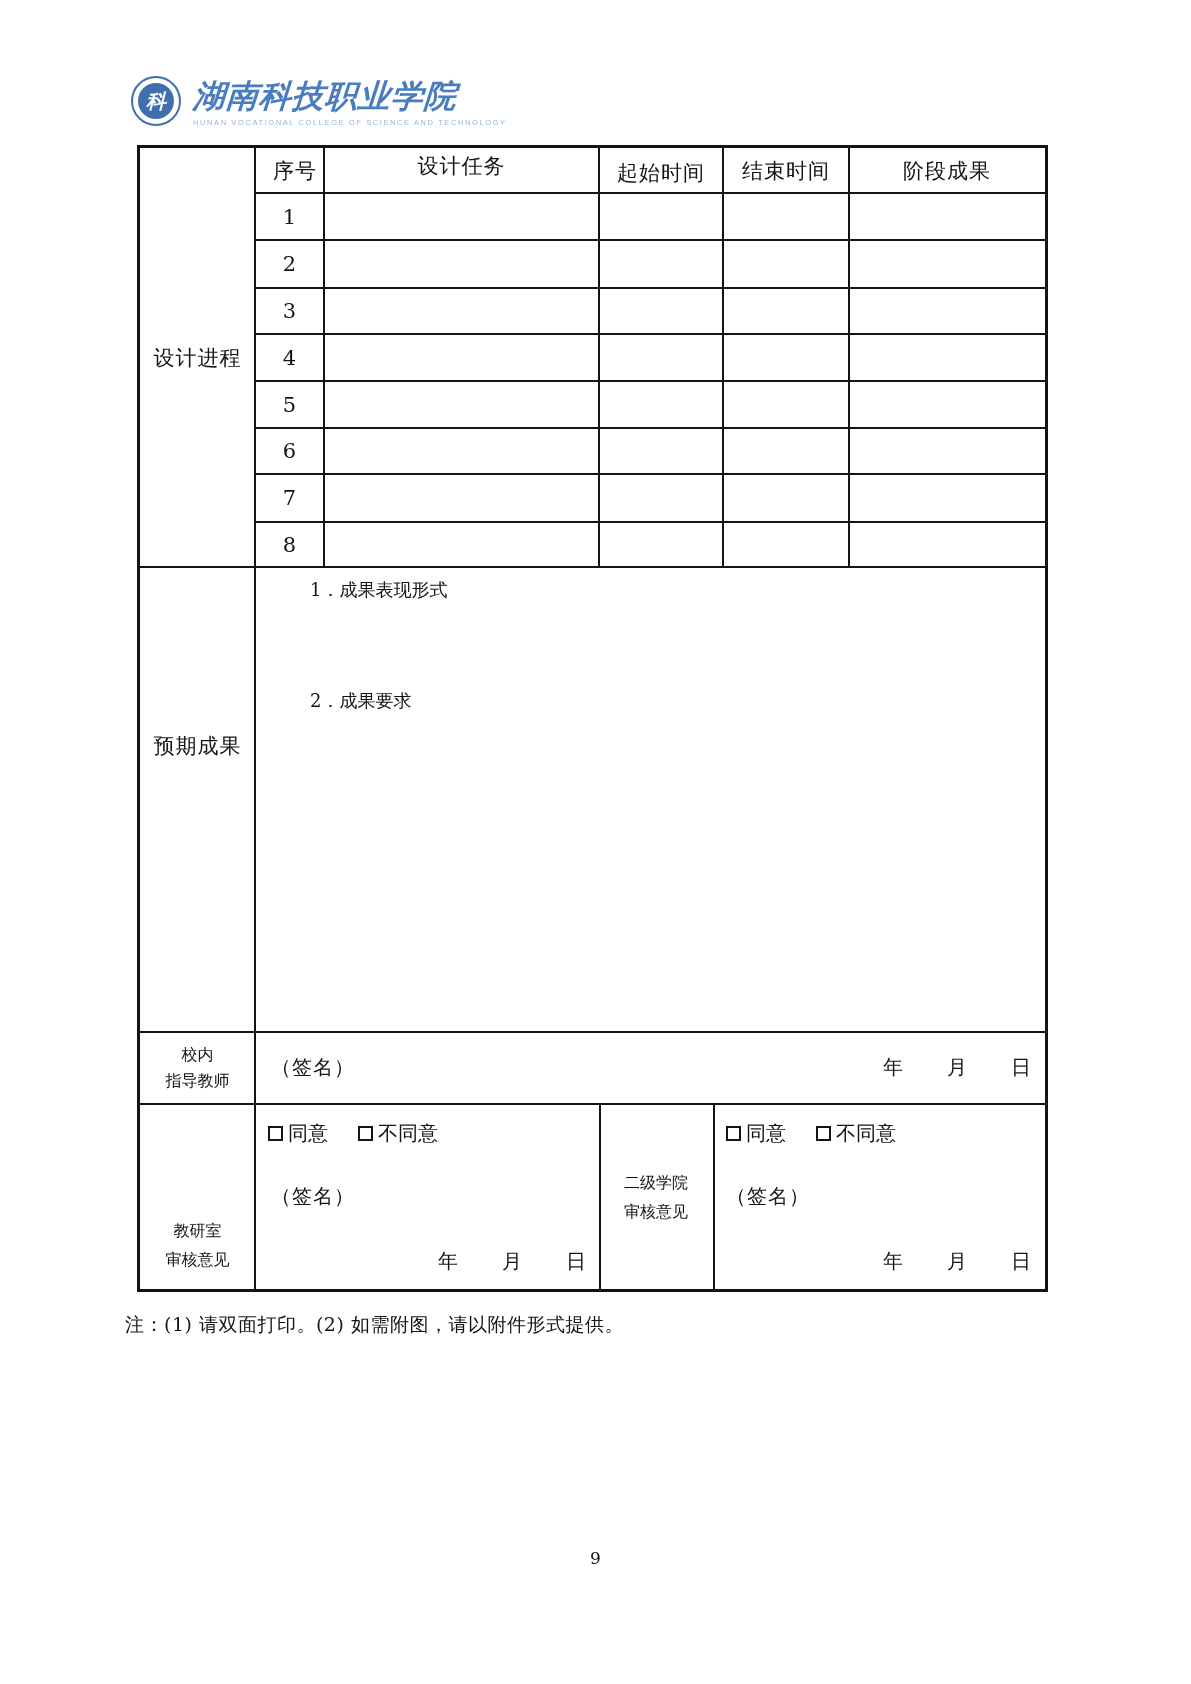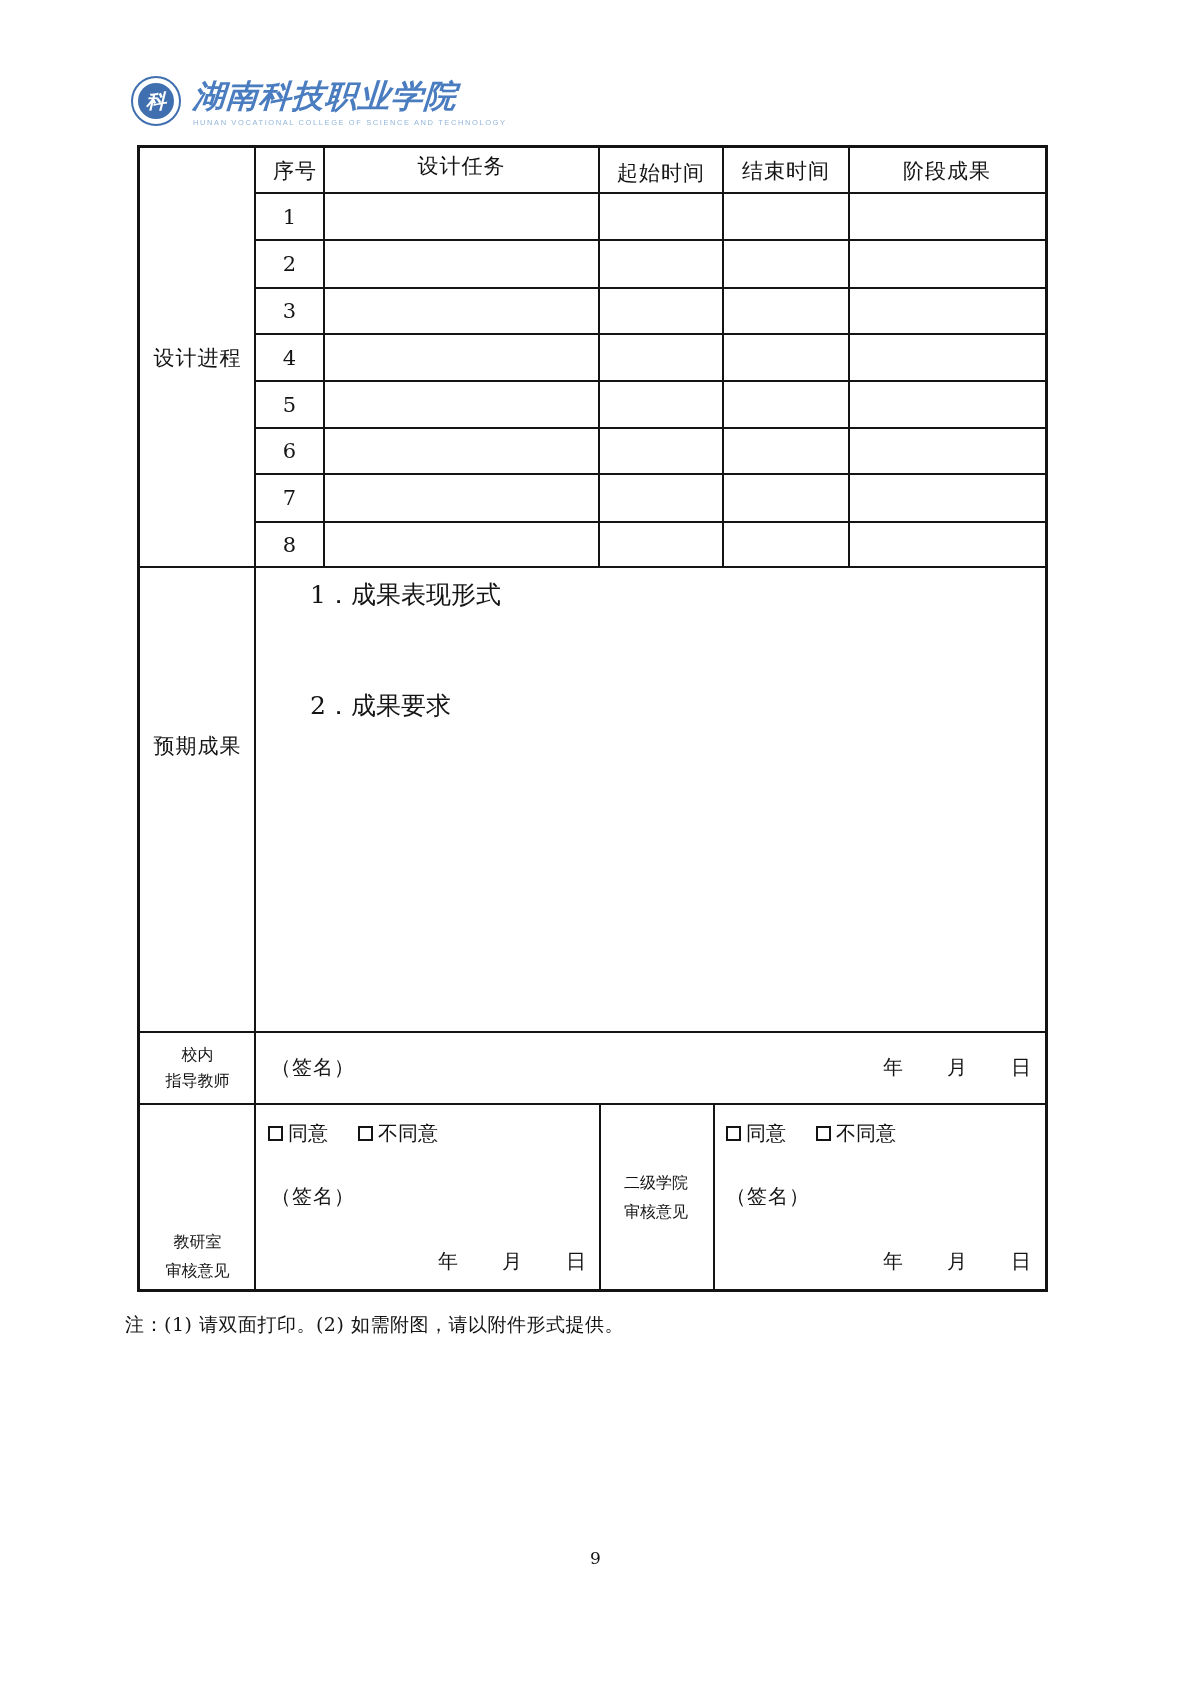--- a/index.html
+++ b/index.html
@@ -20,21 +20,21 @@
   
   .tbl{position:absolute;left:137px;top:145px;width:911px;height:1147px;
        border:3px solid #141414;box-sizing:border-box;}
   .vl,.hl{position:absolute;background:#141414;}
   .vl{width:2px;}
   .hl{height:2px;}
   .cell{position:absolute;display:flex;align-items:center;justify-content:center;
         font-size:21px;letter-spacing:1px;white-space:nowrap;}
   .cell.col{flex-direction:column;letter-spacing:0;}
   .num{font-size:21px;letter-spacing:0;}
-  .abs{position:absolute;font-size:25px;white-space:nowrap;}
+  .abs{position:absolute;font-size:18px;white-space:nowrap;}
   .sig{font-size:20px;letter-spacing:1px;}
   .dates{display:inline-block;}
   .dates span{display:inline-block;}
   .dates .gap{margin-left:44px;}
   .cbline{display:flex;align-items:center;font-size:20px;}
   .cb{width:15px;height:15px;border:2px solid #141414;display:inline-block;
       margin-right:5px;box-sizing:border-box;background:#fff;}
   .cbgroup{display:flex;align-items:center;}
   .cbgroup + .cbgroup{margin-left:30px;}
   .lab2{line-height:29px;font-size:16px;text-align:center;letter-spacing:0;}
@@ -104,21 +104,21 @@
       <div class="lab2" style="line-height:26px;">校内</div>
       <div class="lab2" style="line-height:26px;">指导教师</div>
     </div>
     <div class="abs sig" style="left:131px;top:906px;">（签名）</div>
     <div class="abs" style="left:115px;top:906px;width:790px;text-align:right;box-sizing:border-box;padding-right:14px;font-size:20px;">
       <span class="dates">
         <span>年</span><span class="gap">月</span><span class="gap">日</span>
       </span>
     </div>
 
-    <div class="cell col" style="left:0;top:952px;width:115px;height:185px;justify-content:flex-end;">
+    <div class="cell col" style="left:0;top:1004px;width:115px;height:185px;">
       <div class="lab2">教研室</div>
       <div class="lab2">审核意见</div>
     </div>
     <div class="abs cbline" style="left:128px;top:972px;">
       <span class="cbgroup">
         <span class="cb"></span>
           <span>同意</span>
       </span>
       <span class="cbgroup">
         <span class="cb"></span>

